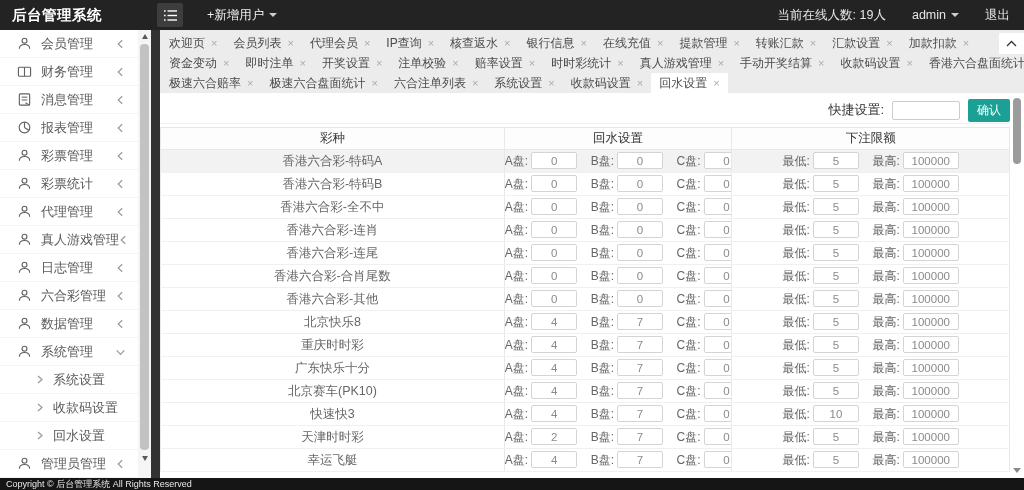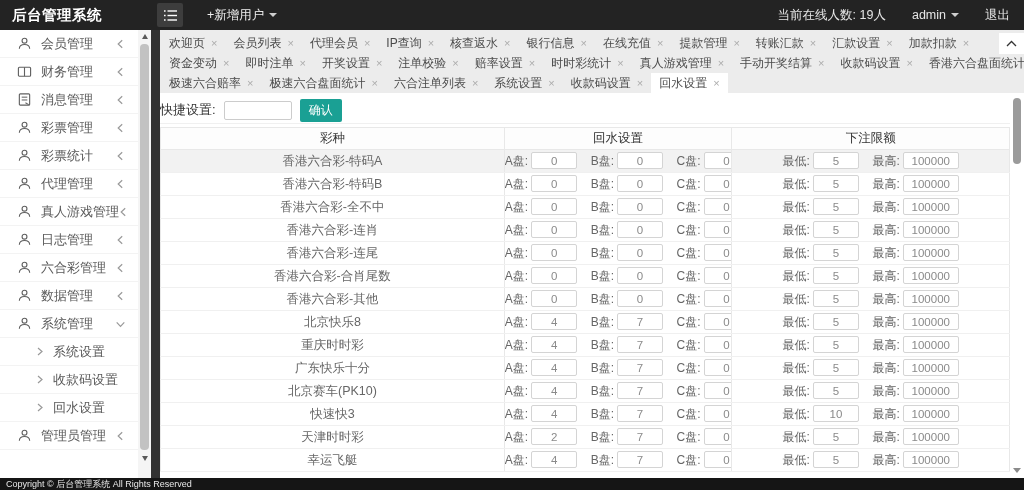--- a/index.html
+++ b/index.html
@@ -42,21 +42,21 @@
   
   .content{flex:1;display:flex;flex-direction:column;background:#a16207;min-width:0;}
   .tabbar{background:#ececec;padding-top:3px;position:relative;overflow:hidden;flex:none;}
   .tabrow{height:20px;display:flex;align-items:center;padding-left:1px;}
   .tab{display:flex;align-items:center;gap:6px;height:20px;padding:0 8px;font-size:12px;color:#4a4a4a;white-space:nowrap;}
   .tab.active{background:#fff;}
   .tab .x{color:#ababab;font-size:11px;line-height:1;}
   .collapse-btn{position:absolute;top:3px;right:0;width:25px;height:21px;background:#fff;display:flex;align-items:center;justify-content:center;}
 
   .body-area{flex:1;background:#fff;position:relative;padding:4px 14px 0 0;overflow:hidden;}
-  .quick{height:27px;display:flex;align-items:center;justify-content:flex-start;gap:8px;border-bottom:1px solid #f0f0f0;}
+  .quick{height:27px;display:flex;align-items:center;justify-content:flex-end;gap:8px;border-bottom:1px solid #f0f0f0;}
   .qlabel{font-size:13px;color:#333;}
   .qinput{width:68px;height:19px;border:1px solid #ccc;border-radius:2px;font-size:12px;padding:0 4px;color:#666;}
   .qbtn{background:#1aa094;color:#fff;border:none;border-radius:2px;font-size:12px;padding:3px 9px;font-family:inherit;}
 
   table.rtable{width:100%;border-collapse:collapse;table-layout:fixed;margin-top:3px;}
   .w1{width:40.5%;}.w2{width:26.8%;}.w3{width:32.7%;}
   .rtable th{height:22px;font-weight:normal;font-size:12.5px;color:#333;border:1px solid #e8e8e8;background:#fdfdfd;margin-top:18px;}
   .rtable td{height:23px;border:1px solid #f0f0f0;border-left:1px solid #e8e8e8;border-right:1px solid #e8e8e8;font-size:12.5px;color:#666;text-align:center;vertical-align:middle;white-space:nowrap;overflow:hidden;}
   .rtable tr.hl td{background:#f2f2f2;}
   .lbl{font-size:12px;color:#666;margin:0 3px 0 10px;}
@@ -141,20 +141,33 @@
 
       <svg width="15" height="15" viewBox="0 0 16 16">
             <rect x="2.5" y="2" width="11" height="12" rx="1" fill="none" stroke="#606060" stroke-width="1.2"></rect>
             <line x1="5" y1="5.5" x2="11" y2="5.5" stroke="#606060" stroke-width="1.1"></line>
             <line x1="5" y1="8.5" x2="11" y2="8.5" stroke="#606060" stroke-width="1.1"></line>
             <line x1="9" y1="11.5" x2="12.5" y2="13.5" stroke="#606060" stroke-width="1.1"></line>
           </svg>
 
     </span>
     <span class="lab">消息管理</span>
+    <svg class="chev" width="9" height="10" viewBox="0 0 9 10">
+          <polyline points="6.2,1.2 2.2,5 6.2,8.8" fill="none" stroke="#999" stroke-width="1.2"></polyline>
+        </svg>
+  </div>
+      <div class="side-item">
+    <span class="ico">
+
+      <svg width="15" height="15" viewBox="0 0 16 16">
+            <circle cx="8" cy="8" r="5.7" fill="none" stroke="#606060" stroke-width="1.2"></circle>
+            <path d="M8 8 L8 2.3 M8 8 L12.5 11" fill="none" stroke="#606060" stroke-width="1.2"></path>
+          </svg>
+    </span>
+    <span class="lab">报表管理</span>
     <svg class="chev" width="9" height="10" viewBox="0 0 9 10">
           <polyline points="6.2,1.2 2.2,5 6.2,8.8" fill="none" stroke="#999" stroke-width="1.2"></polyline>
         </svg>
   </div>
       <div class="side-item">
     <span class="ico">
       <svg width="15" height="15" viewBox="0 0 16 16">
             <circle cx="8" cy="5" r="2.6" fill="none" stroke="#606060" stroke-width="1.2"></circle>
             <path d="M2.5 13.7c0-3.1 2.4-4.6 5.5-4.6s5.5 1.5 5.5 4.6" fill="none" stroke="#606060" stroke-width="1.2"></path>
           </svg>

